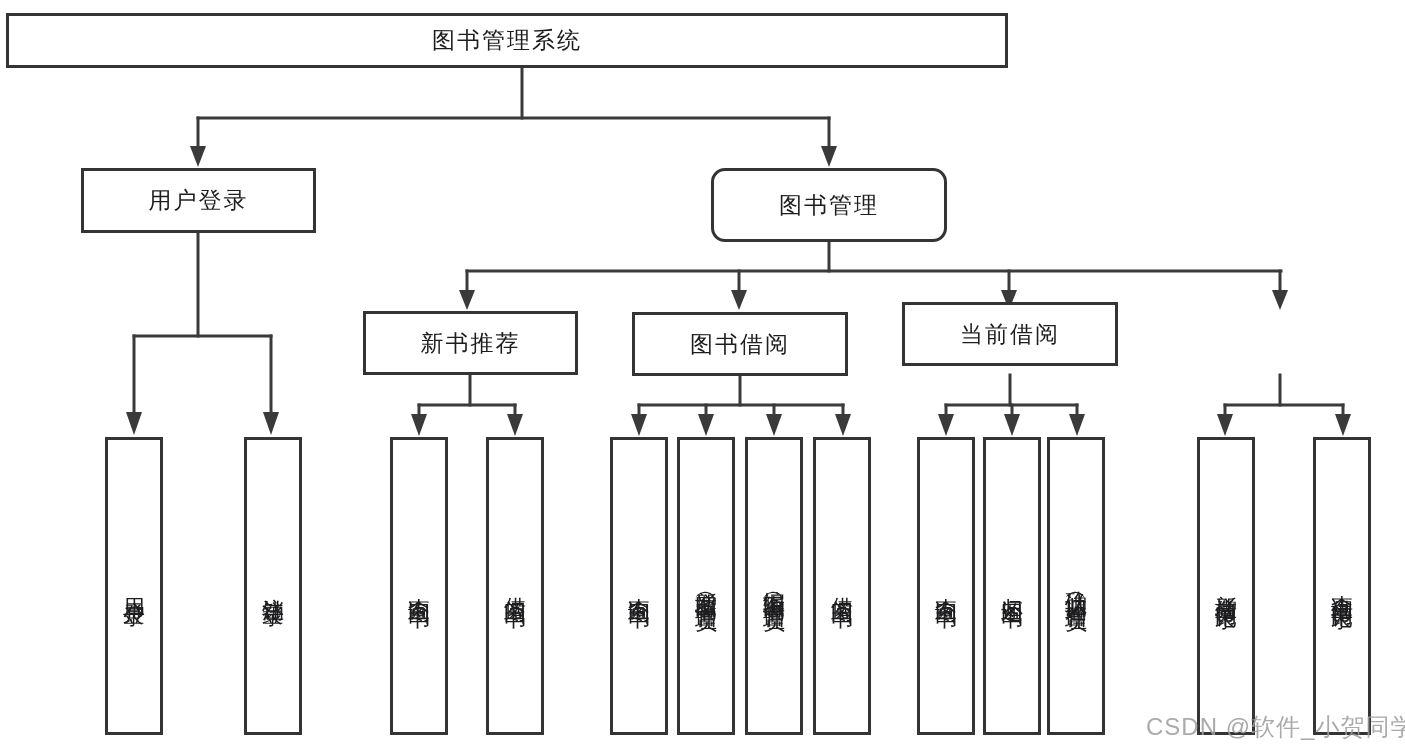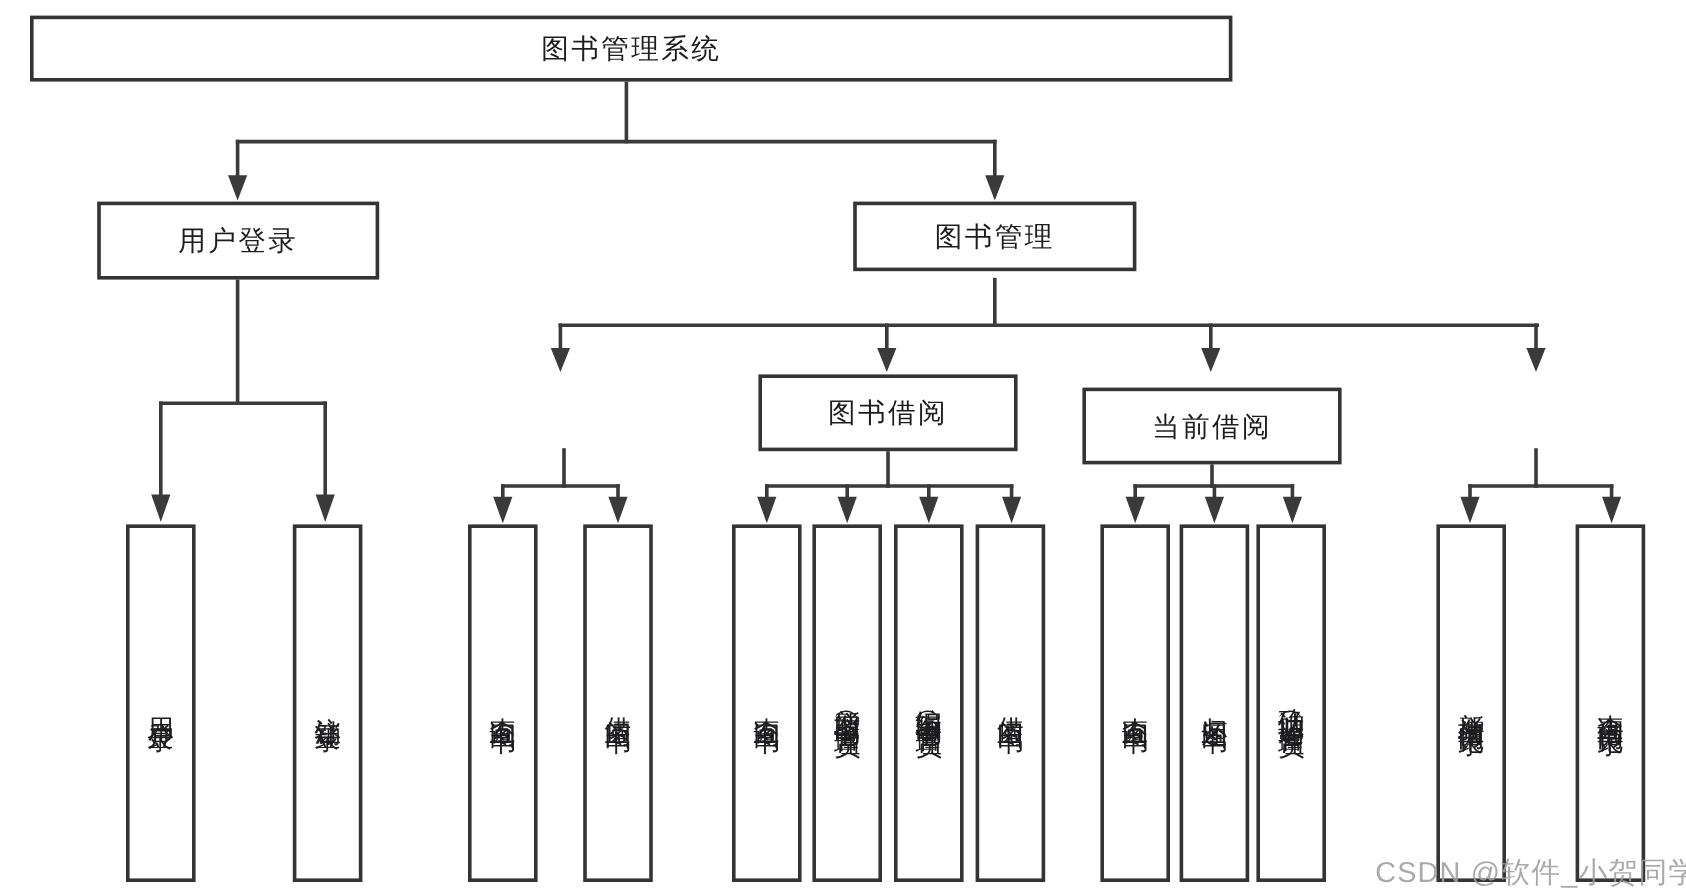--- a/index.html
+++ b/index.html
@@ -131,35 +131,38 @@
 
       <polygon points="938,414 954,414 946,436"></polygon>
       <polygon points="1004,414 1020,414 1012,436"></polygon>
       <polygon points="1069,414 1085,414 1077,436"></polygon>
 
       <polygon points="1217,414 1233,414 1225,436"></polygon>
       <polygon points="1335,414 1351,414 1343,436"></polygon>
     </g>
   </svg>
 
-  <div class="node" style="left:25px; top:13px; width:1002px; height:55px;text-align:right;">
+  <div class="node" style="left:6px; top:13px; width:1002px; height:55px;text-align:right;">
     <span>图书管理系统</span>
   </div>
 
   <div class="node" style="left:81px; top:168px; width:235px; height:65px;">
     <span>用户登录</span>
   </div>
-  <div class="node" style="left:711px; top:168px; width:236px; height:58px;">
+  <div class="node" style="left:711px; top:168px; width:236px; height:74px;border-radius:14px;">
     <span>图书管理</span>
   </div>
 
+  <div class="node" style="left:363px; top:311px; width:215px; height:64px;">
+    <span>新书推荐</span>
+  </div>
   <div class="node" style="left:632px; top:312px; width:216px; height:64px;">
     <span>图书借阅</span>
   </div>
-  <div class="node" style="left:902px; top:323px; width:216px; height:64px;">
+  <div class="node" style="left:902px; top:302px; width:216px; height:64px;">
     <span>当前借阅</span>
   </div>
 
   <div class="leaf" style="left:105px; top:437px; width:58px; height:298px;">
     <span>用户登录</span>
   </div>
   <div class="leaf" style="left:244px; top:437px; width:58px; height:298px;">
     <span>注销登录</span>
   </div>
 

